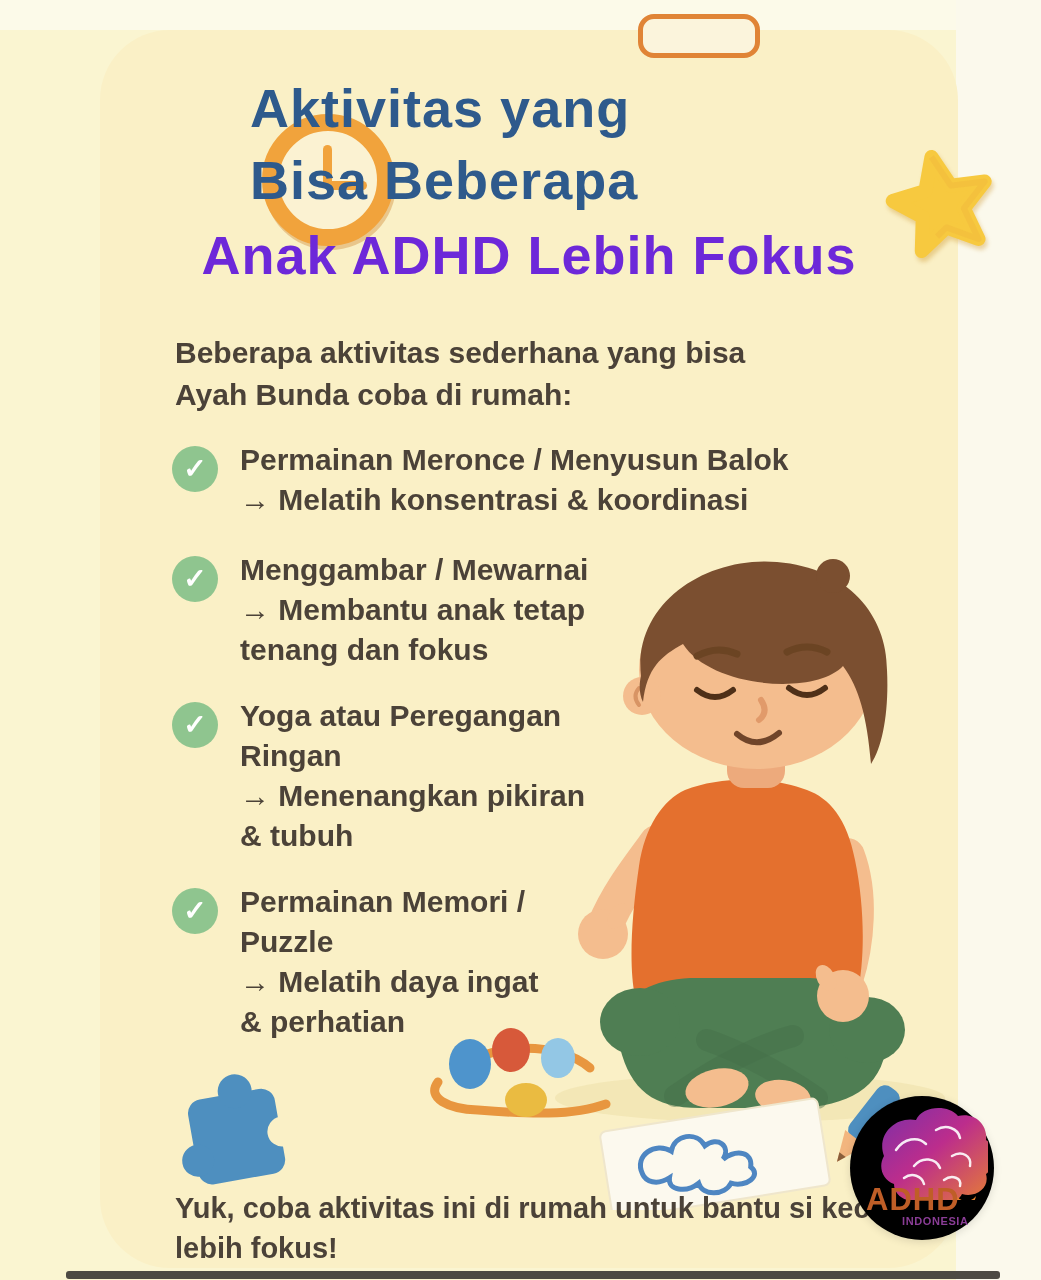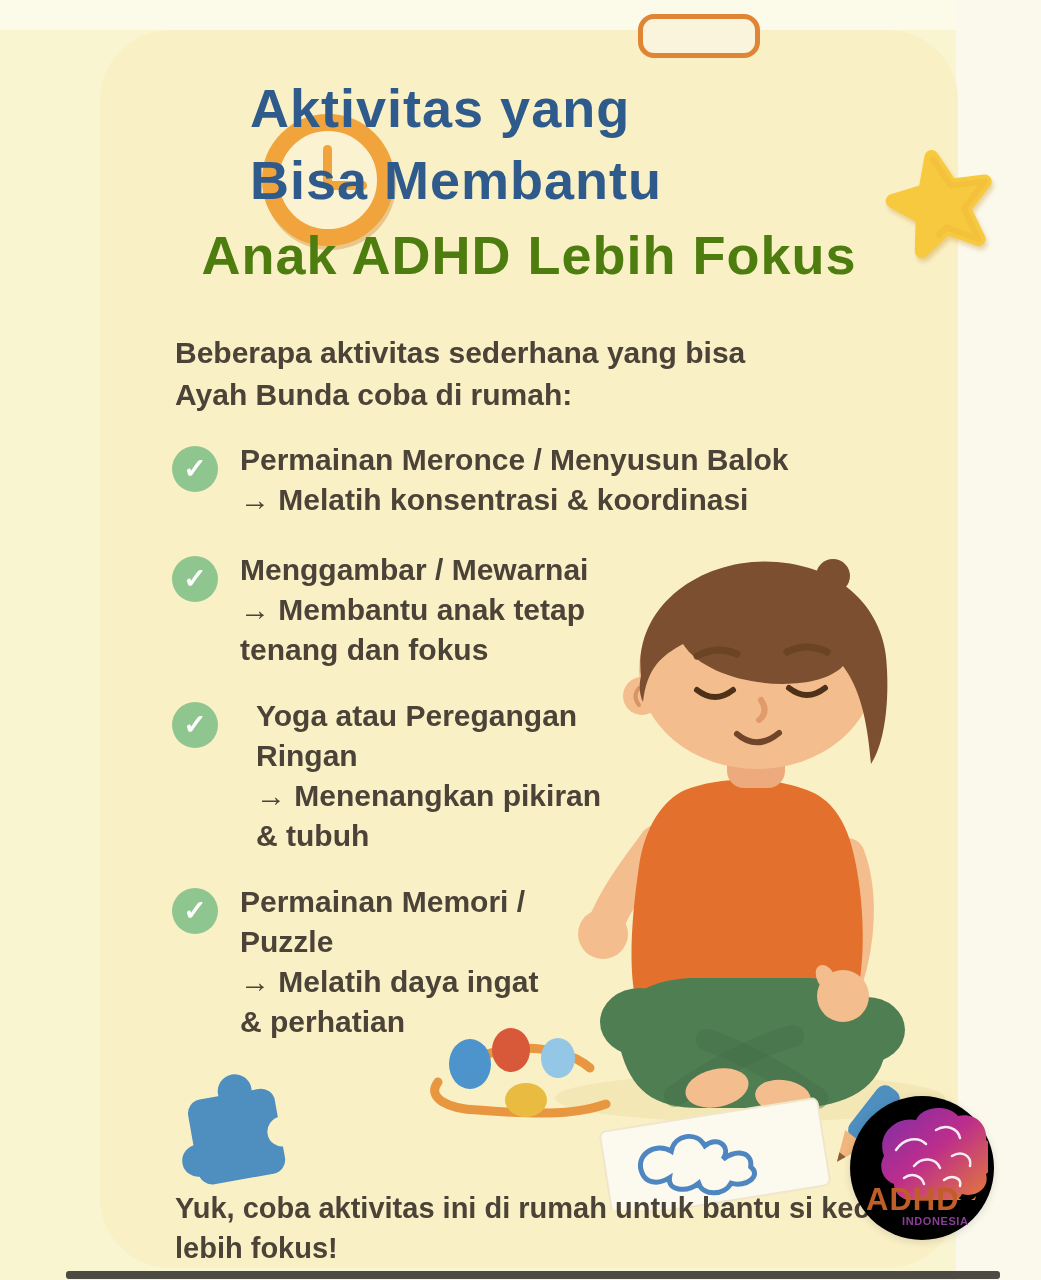--- a/index.html
+++ b/index.html
@@ -12,32 +12,32 @@
   
   .clock{position:absolute;left:162px;top:84px;width:132px;height:132px;border-radius:50%;
          background:#FBF2D2;border:17px solid #F1A33C;box-sizing:border-box;
          box-shadow:2px 4px 0 rgba(200,120,30,.35);}
   .clock .hand-v{position:absolute;left:44px;top:14px;width:9px;height:44px;background:#F1A33C;border-radius:5px;}
   .clock .hand-h{position:absolute;left:46px;top:50px;width:42px;height:9px;background:#F1A33C;border-radius:5px;}
   
   .title-a{position:absolute;left:250px;top:72px;width:620px;
            color:#2E5A8C;font-size:54px;font-weight:bold;line-height:72px;letter-spacing:1px;}
   .title-b{position:absolute;left:100px;top:220px;width:858px;text-align:center;
-           color:#4d7c0f;font-size:54px;font-weight:bold;line-height:70px;letter-spacing:1px;}
+           color:#6d28d9;font-size:54px;font-weight:bold;line-height:70px;letter-spacing:1px;}
   .star{position:absolute;left:784px;top:116px;width:114px;height:112px;filter:drop-shadow(2px 4px 2px rgba(200,140,30,.35));}
   
   .preline{white-space:pre-line;}
   .subtitle{position:absolute;left:175px;top:332px;width:700px;color:#4B4238;
             font-size:30px;font-weight:bold;line-height:42px;}
   .check-item{position:absolute;color:#4B4238;font-size:30px;font-weight:bold;line-height:40px;}
   .check-badge{position:absolute;width:46px;height:46px;border-radius:50%;background:#8FC58F;
                color:#FFFFFF;font-size:28px;font-weight:bold;text-align:center;line-height:46px;}
   .badge-1{left:172px;top:446px;} .text-1{left:240px;top:440px;width:640px;}
   .badge-2{left:172px;top:556px;} .text-2{left:240px;top:550px;width:430px;}
-  .badge-3{left:172px;top:702px;} .text-3{left:240px;top:696px;width:430px;margin-left:16px;}
+  .badge-3{left:172px;top:702px;} .text-3{left:240px;top:696px;width:430px;}
   .badge-4{left:172px;top:888px;} .text-4{left:240px;top:882px;width:430px;}
   
   .boy{position:absolute;left:545px;top:548px;width:400px;height:585px;}
   .puzzle{position:absolute;left:168px;top:1052px;width:130px;height:140px;}
   .beads{position:absolute;left:408px;top:1012px;width:215px;height:115px;}
   .paper{position:absolute;left:592px;top:1092px;width:250px;height:118px;}
   .pencil{position:absolute;left:806px;top:1076px;width:110px;height:110px;}
   
   .footer-text{position:absolute;left:175px;top:1188px;width:760px;color:#4B4238;
                font-size:29px;font-weight:bold;line-height:40px;}
@@ -69,21 +69,21 @@
     <svg class="star" viewBox="0 0 114 112">
       <g transform="rotate(-12 57 56)">
         <path d="M57 10 L70 42 L104 45 L78 67 L86 100 L57 82 L28 100 L36 67 L10 45 L44 42 Z" fill="#F7C93F" stroke="#F7C93F" stroke-width="14" stroke-linejoin="round"></path>
         <path d="M57 10 L70 42 L104 45 L78 67 L86 100 L57 82 L46 89" fill="none" stroke="#EFB93C" stroke-width="6" stroke-linejoin="round" opacity="0.45"></path>
       </g>
     </svg>
   </div>
 
   <div class="title-a">
     <div>Aktivitas yang</div>
-    <div>Bisa Membantu</div>
+    <div>Bisa Beberapa</div>
   </div>
   <div class="title-b">Anak ADHD Lebih Fokus</div>
 
   <div class="subtitle preline">Beberapa aktivitas sederhana yang bisa
 Ayah Bunda coba di rumah:</div>
 
   <div class="check-badge badge-1">✓</div>
   <div class="check-item text-1 preline">Permainan Meronce / Menyusun Balok
 → Melatih konsentrasi &amp; koordinasi</div>
 

